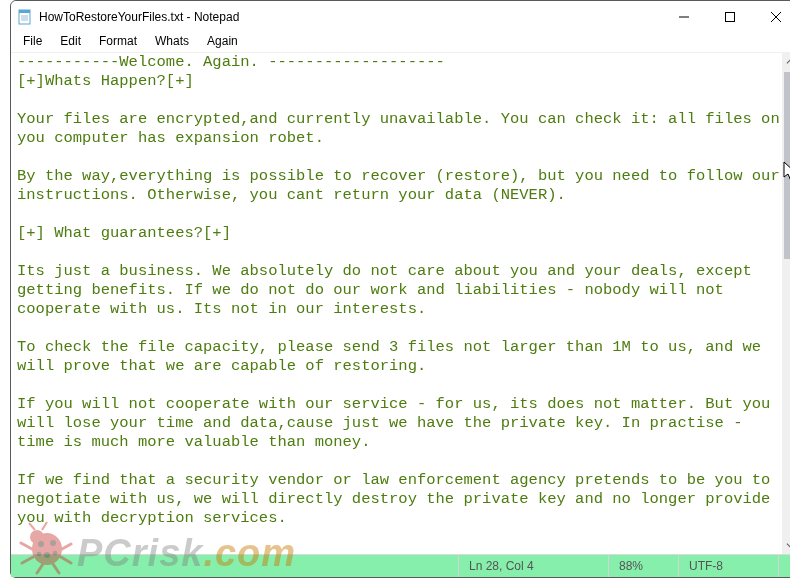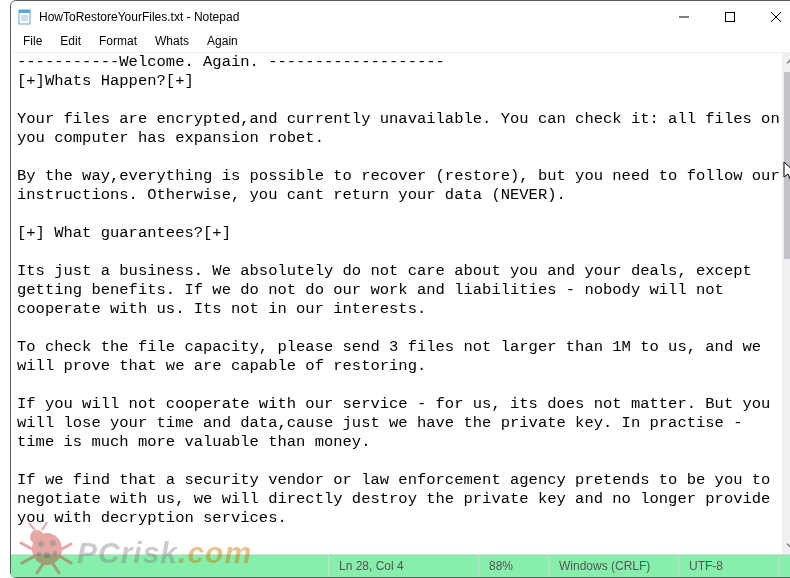--- a/index.html
+++ b/index.html
@@ -71,21 +71,21 @@
     display: flex;
     min-height: 0;
     border-top: 1px solid #f0f0f0;
   }
   .editor {
     flex: 1;
     white-space: pre-wrap;
     font-family: Consolas, "Courier New", monospace;
     font-size: 15.5px;
     line-height: 19px;
-    color: #000000;
+    color: #4d7c0f;
     padding: 0 2px 0 6px;
     overflow: hidden;
     word-break: break-word;
   }
   .vscroll {
     width: 17px;
     background: #f0f0f0;
     display: flex;
     flex-direction: column;
   }
@@ -138,21 +138,21 @@
     align-items: center;
     gap: 4px;
     z-index: 50;
   }
   .watermark .bug {
     width: 56px; height: 56px;
     position: relative;
   }
   .watermark .wm-text {
     font-family: Arial, sans-serif;
-    font-size: 30px;
+    font-size: 38px;
     font-weight: 700;
     font-style: italic;
     letter-spacing: 1px;
     color: rgba(119,119,119,0.38);
     position: relative;
     top: 6px;
   }
   .watermark .wm-text .dot { color: rgba(200,120,0,0.45); }
   .cursor-pointer {
     position: absolute;
@@ -237,21 +237,20 @@
             <polyline points="1,3 5,7 9,3" fill="none" stroke="currentColor" stroke-width="1.2"></polyline>
           </svg>
       </div>
     </div>
   </div>
 
   <div class="statusbar">
     <div class="cell first"></div>
     <div class="cell status-caret">Ln 28, Col 4</div>
     <div class="cell status-zoom">88%</div>
-    <div class="cell status-eol">Windows (CRLF)</div>
     <div class="cell status-enc">UTF-8</div>
     <div class="cell status-pad"></div>
   </div>
 
   <div class="watermark">
     <div class="bug">
       <svg width="56" height="56" viewBox="0 0 56 56">
         <g opacity="0.42">
           <ellipse cx="30" cy="30" rx="15" ry="16" fill="#c4302b"></ellipse>
           <circle cx="20" cy="18" r="7" fill="#c4302b"></circle>

